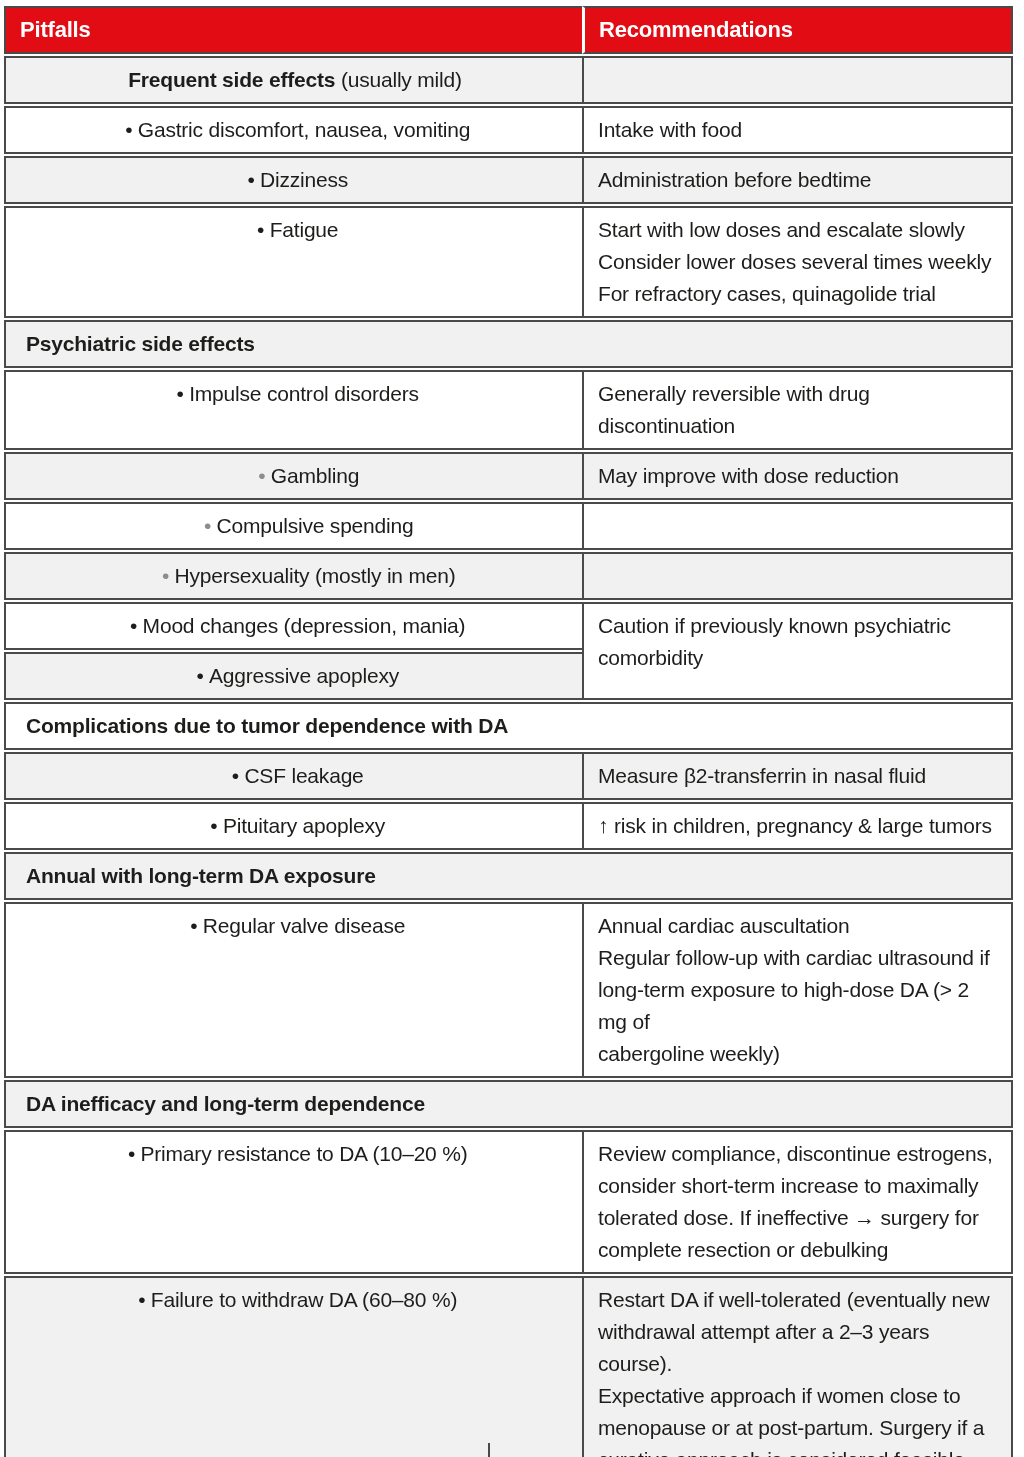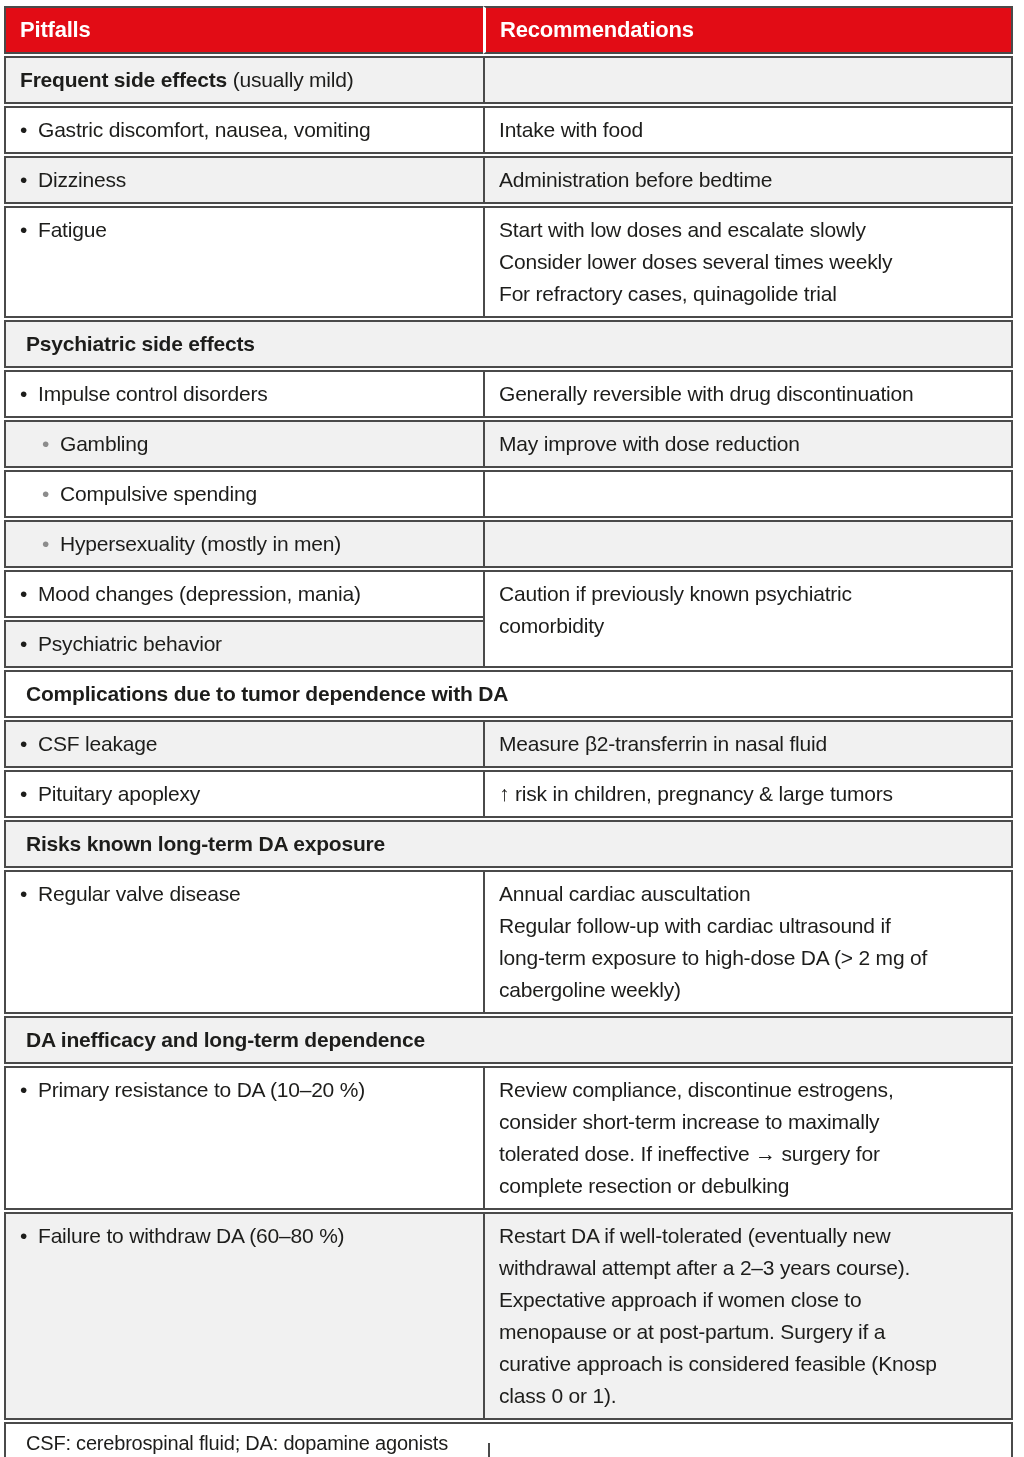--- a/index.html
+++ b/index.html
@@ -30,35 +30,35 @@
     font-size:21px;
     line-height:32px;
     letter-spacing:-0.2px;
   }
   
   td{
     border-top:2px solid var(--border);
     border-bottom:2px solid var(--border);
     background:#ffffff;
   }
-  td.c1{border-left:2px solid var(--border);width:479px;}
+  td.c1{border-left:2px solid var(--border);width:479px;text-align:center;}
   td.c2{border-left:2px solid var(--border);border-right:2px solid var(--border);}
   td.cfull{border-left:2px solid var(--border);border-right:2px solid var(--border);padding-left:20px;}
   .g{background:var(--gray);}
   .w{background:#ffffff;margin-left:48px;}
   
   th{
     background:var(--red);
     color:#ffffff;
     font-weight:bold;
     font-size:22px;
     border-top:2px solid var(--border);
     border-bottom:2px solid var(--border);
   }
-  th.h1{border-left:2px solid var(--border);width:479px;}
+  th.h1{border-left:2px solid var(--border);width:578px;}
   th.h2{border-left:3px solid #ffffff;border-right:2px solid var(--border);margin-left:28px;}
   .sec{font-weight:bold;}
   .sec .plain{font-weight:normal;}
   .bu{display:inline-block;width:18px;}
   .sub{padding-left:36px;}
   .sub .bu{color:#8c8c8c;}
   .txt{white-space:pre-line;}
   td.ft{padding-top:3px;padding-bottom:3px;font-size:20px;}
   .crop-nub{
     position:absolute;left:488px;top:1443px;width:2px;height:14px;
@@ -123,39 +123,39 @@
       <td class="c2 g"></td>
     </tr>
 
     <tr>
       <td class="c1 w"><span class="bu">•</span><span class="txt">Mood changes (depression, mania)</span></td>
       <td class="c2 w" rowspan="2"><span class="txt">Caution if previously known psychiatric
 comorbidity</span></td>
     </tr>
 
     <tr>
-      <td class="c1 g"><span class="bu">•</span><span class="txt">Psychiatric behavior</span></td>
+      <td class="c1 g"><span class="bu">•</span><span class="txt">Aggressive apoplexy</span></td>
     </tr>
 
     <tr>
       <td class="cfull w sec" colspan="2">Complications due to tumor dependence with DA</td>
     </tr>
 
     <tr>
       <td class="c1 g"><span class="bu">•</span><span class="txt">CSF leakage</span></td>
       <td class="c2 g"><span class="txt">Measure β2-transferrin in nasal fluid</span></td>
     </tr>
 
     <tr>
       <td class="c1 w"><span class="bu">•</span><span class="txt">Pituitary apoplexy</span></td>
       <td class="c2 w"><span class="txt">↑ risk in children, pregnancy &amp; large tumors</span></td>
     </tr>
 
     <tr>
-      <td class="cfull g sec" colspan="2">Risks known long-term DA exposure</td>
+      <td class="cfull g sec" colspan="2">Annual with long-term DA exposure</td>
     </tr>
 
     <tr>
       <td class="c1 w"><span class="bu">•</span><span class="txt">Regular valve disease</span></td>
       <td class="c2 w"><span class="txt">Annual cardiac auscultation
 Regular follow-up with cardiac ultrasound if
 long-term exposure to high-dose DA (&gt; 2 mg of
 cabergoline weekly)</span></td>
     </tr>
 

